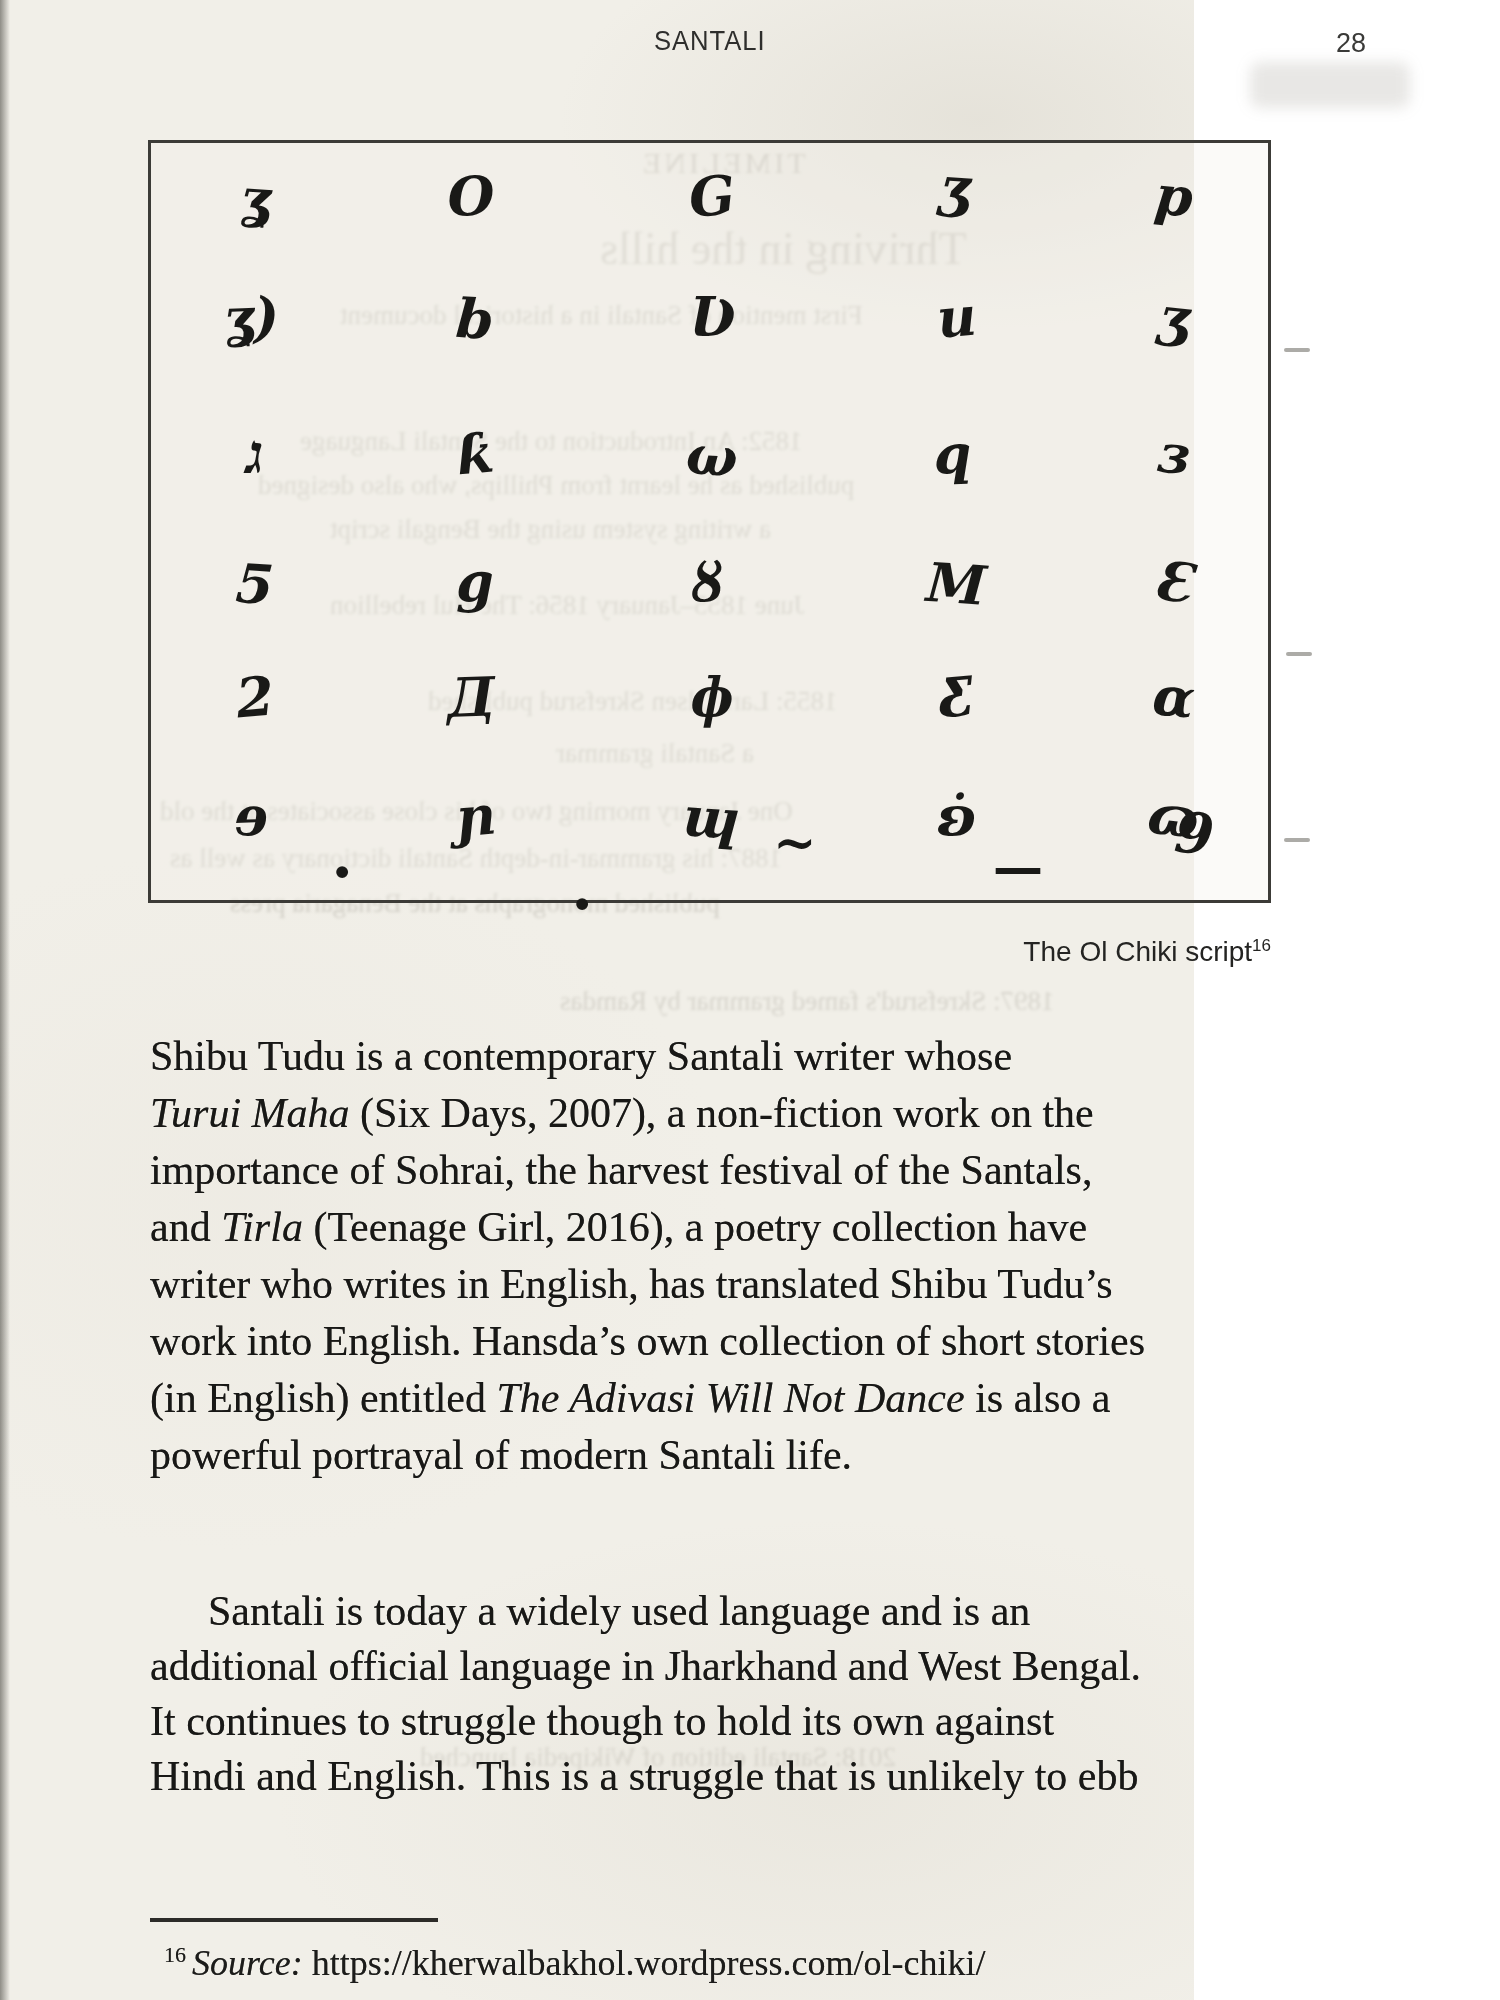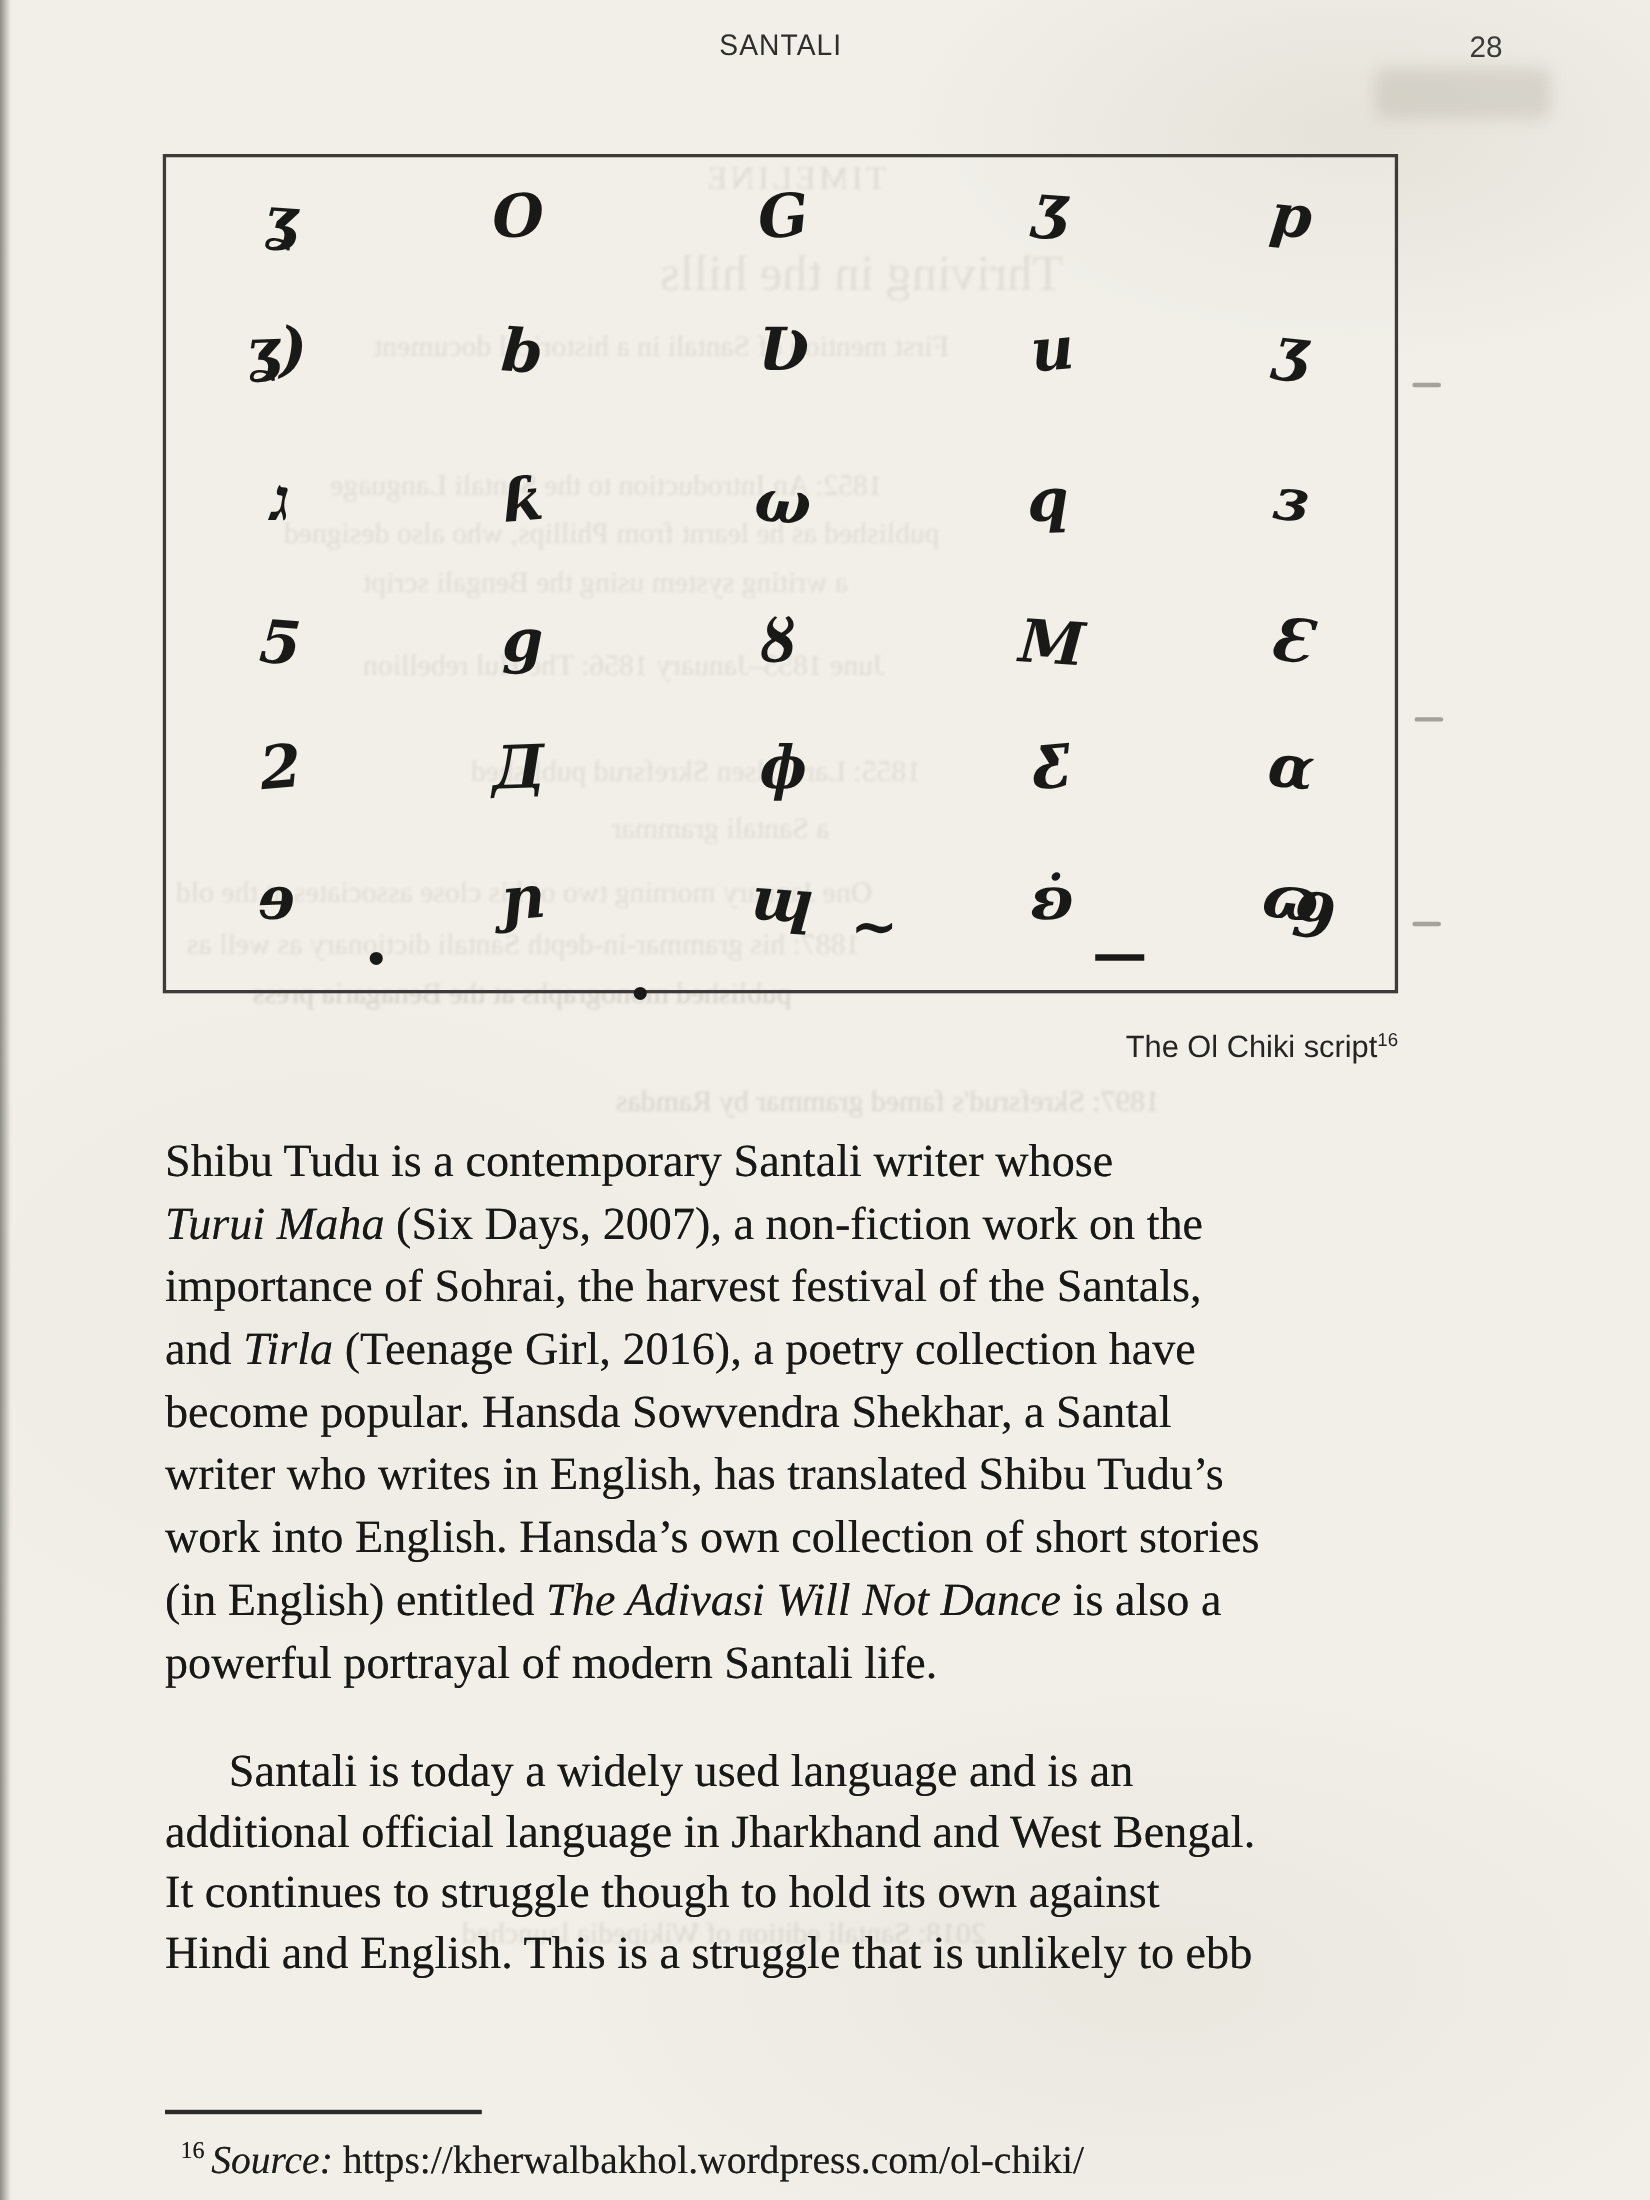--- a/index.html
+++ b/index.html
@@ -1,18 +1,18 @@
 <!DOCTYPE html>
 <html><head>
 <meta charset="utf-8">
 <style>
   html,body{margin:0;padding:0;}
   body{width:1500px;height:2000px;overflow:hidden;}
   .page{
-    position:relative;width:1500px;height:2000px;
+    position:relative;width:1194px;height:2000px;
     background-color:#f1efe8;
     background-image:
       radial-gradient(ellipse 600px 300px at 82% 6%, rgba(215,211,200,.45), rgba(215,211,200,0) 70%),
       radial-gradient(ellipse 700px 500px at 20% 60%, rgba(236,233,225,.6), rgba(236,233,225,0) 70%),
       radial-gradient(ellipse 800px 400px at 70% 90%, rgba(221,217,206,.35), rgba(221,217,206,0) 70%);
     font-family:"Liberation Serif", serif;
     color:#1b1b19;
   }
   .edge-shade{position:absolute;left:0;top:0;width:10px;height:2000px;
     background:linear-gradient(to right, rgba(45,44,38,.5), rgba(45,44,38,0));}
@@ -158,21 +158,20 @@
     <span class="mark mk-nine">9</span>
   </div>
 
   <div class="caption"><span>The Ol Chiki script</span><sup>16</sup></div>
 
   <div class="para p1">
     <div class="line"><span>Shibu Tudu is a contemporary Santali writer whose</span></div>
     <div class="line"><span class="it">Turui Maha</span><span> (Six Days, 2007), a non-fiction work on the</span></div>
     <div class="line"><span>importance of Sohrai, the harvest festival of the Santals,</span></div>
     <div class="line"><span>and </span><span class="it">Tirla</span><span> (Teenage Girl, 2016), a poetry collection have</span></div>
-    <div class="line"><span>become popular. Hansda Sowvendra Shekhar, a Santal</span></div>
     <div class="line"><span>writer who writes in English, has translated Shibu Tudu’s</span></div>
     <div class="line"><span>work into English. Hansda’s own collection of short stories</span></div>
     <div class="line"><span>(in English) entitled </span><span class="it">The Adivasi Will Not Dance</span><span> is also a</span></div>
     <div class="line"><span>powerful portrayal of modern Santali life.</span></div>
   </div>
 
   <div class="para p2">
     <div class="line indent"><span>Santali is today a widely used language and is an</span></div>
     <div class="line"><span>additional official language in Jharkhand and West Bengal.</span></div>
     <div class="line"><span>It continues to struggle though to hold its own against</span></div>

